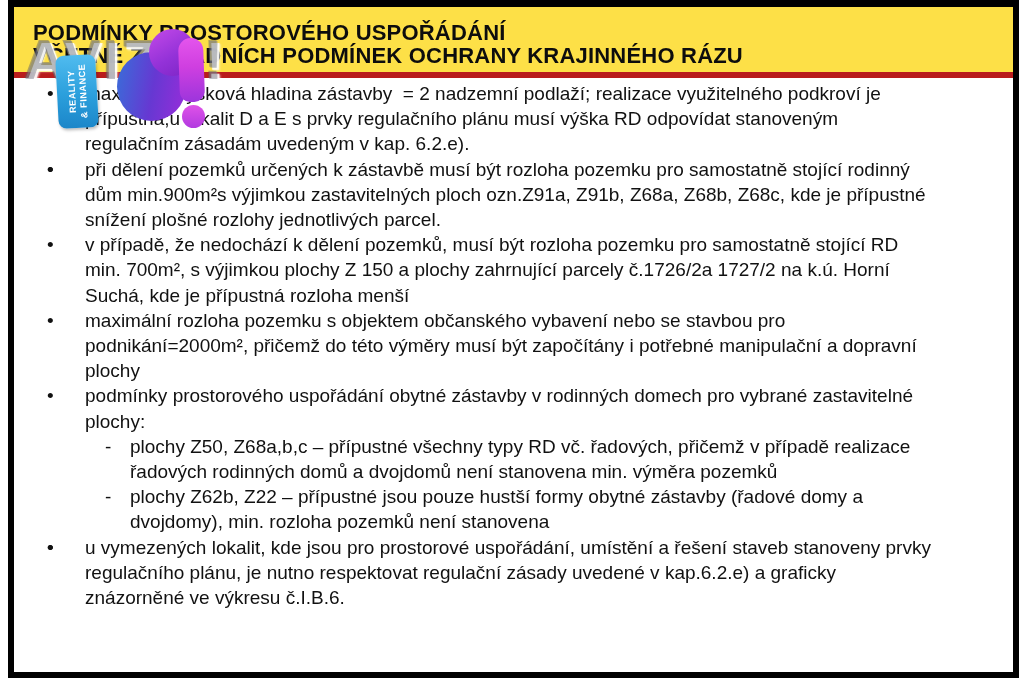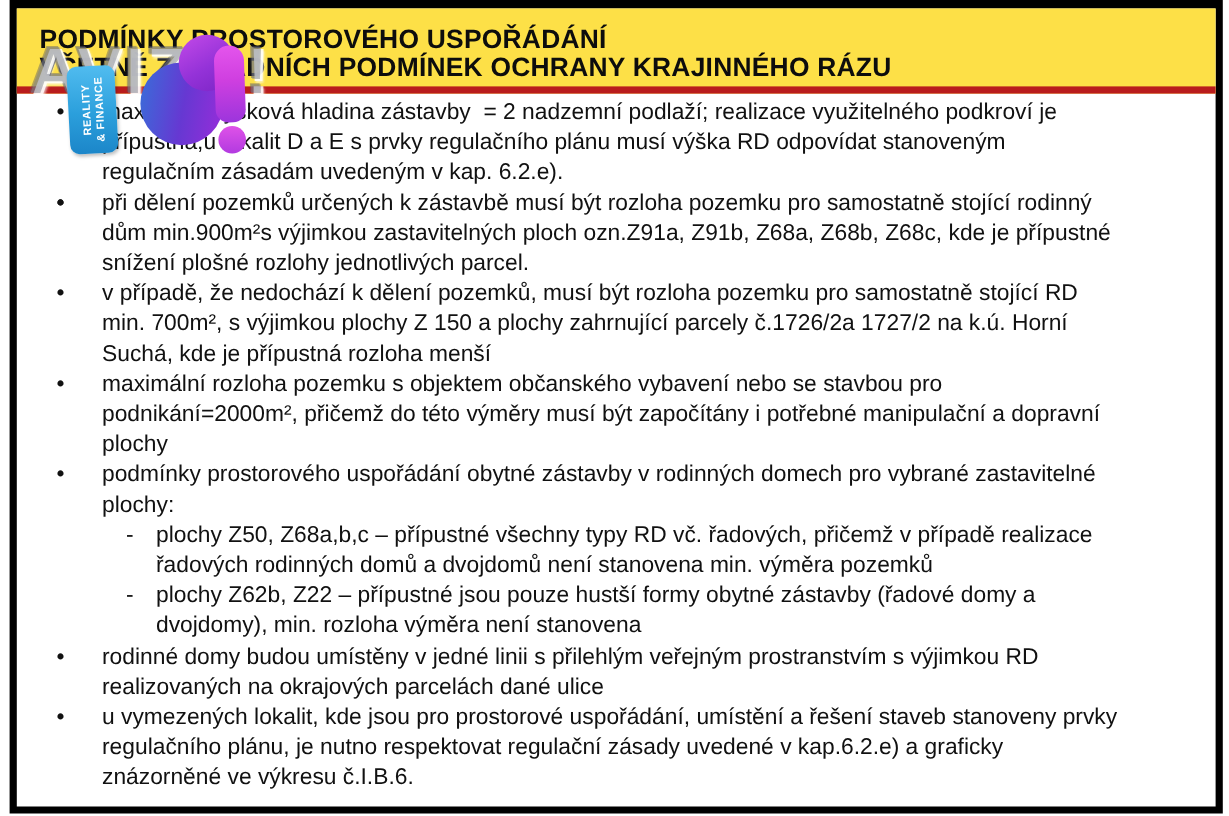--- a/index.html
+++ b/index.html
@@ -101,23 +101,22 @@
 min. 700m², s výjimkou plochy Z 150 a plochy zahrnující parcely č.1726/2a 1727/2 na k.ú. Horní
 Suchá, kde je přípustná rozloha menší</span></li>
       <li><span class="marker">•</span><span class="txt">maximální rozloha pozemku s objektem občanského vybavení nebo se stavbou pro
 podnikání=2000m², přičemž do této výměry musí být započítány i potřebné manipulační a dopravní
 plochy</span></li>
       <li><span class="marker">•</span><span class="txt">podmínky prostorového uspořádání obytné zástavby v rodinných domech pro vybrané zastavitelné
 plochy:</span></li>
       <li class="sub"><span class="marker">-</span><span class="txt">plochy Z50, Z68a,b,c – přípustné všechny typy RD vč. řadových, přičemž v případě realizace
 řadových rodinných domů a dvojdomů není stanovena min. výměra pozemků</span></li>
       <li class="sub"><span class="marker">-</span><span class="txt">plochy Z62b, Z22 – přípustné jsou pouze hustší formy obytné zástavby (řadové domy a
-dvojdomy), min. rozloha výměra není stanovena</span></li>
-      <li><span class="marker">•</span><span class="txt">rodinné domy budou umístěny v jedné linii s přilehlým veřejným prostranstvím s výjimkou RD
-realizovaných na okrajových parcelách dané ulice</span></li>
+dvojdomy), min. rozloha pozemků není stanovena</span></li>
+      <li><span class="marker">•</span></li>
       <li><span class="marker">•</span><span class="txt">u vymezených lokalit, kde jsou pro prostorové uspořádání, umístění a řešení staveb stanoveny prvky
 regulačního plánu, je nutno respektovat regulační zásady uvedené v kap.6.2.e) a graficky
 znázorněné ve výkresu č.I.B.6.</span></li>
     </ul>
   </div>
 </div>
 
 <div class="watermark">
   <div class="ghost">AVIZO!</div>
   <div class="badge">

